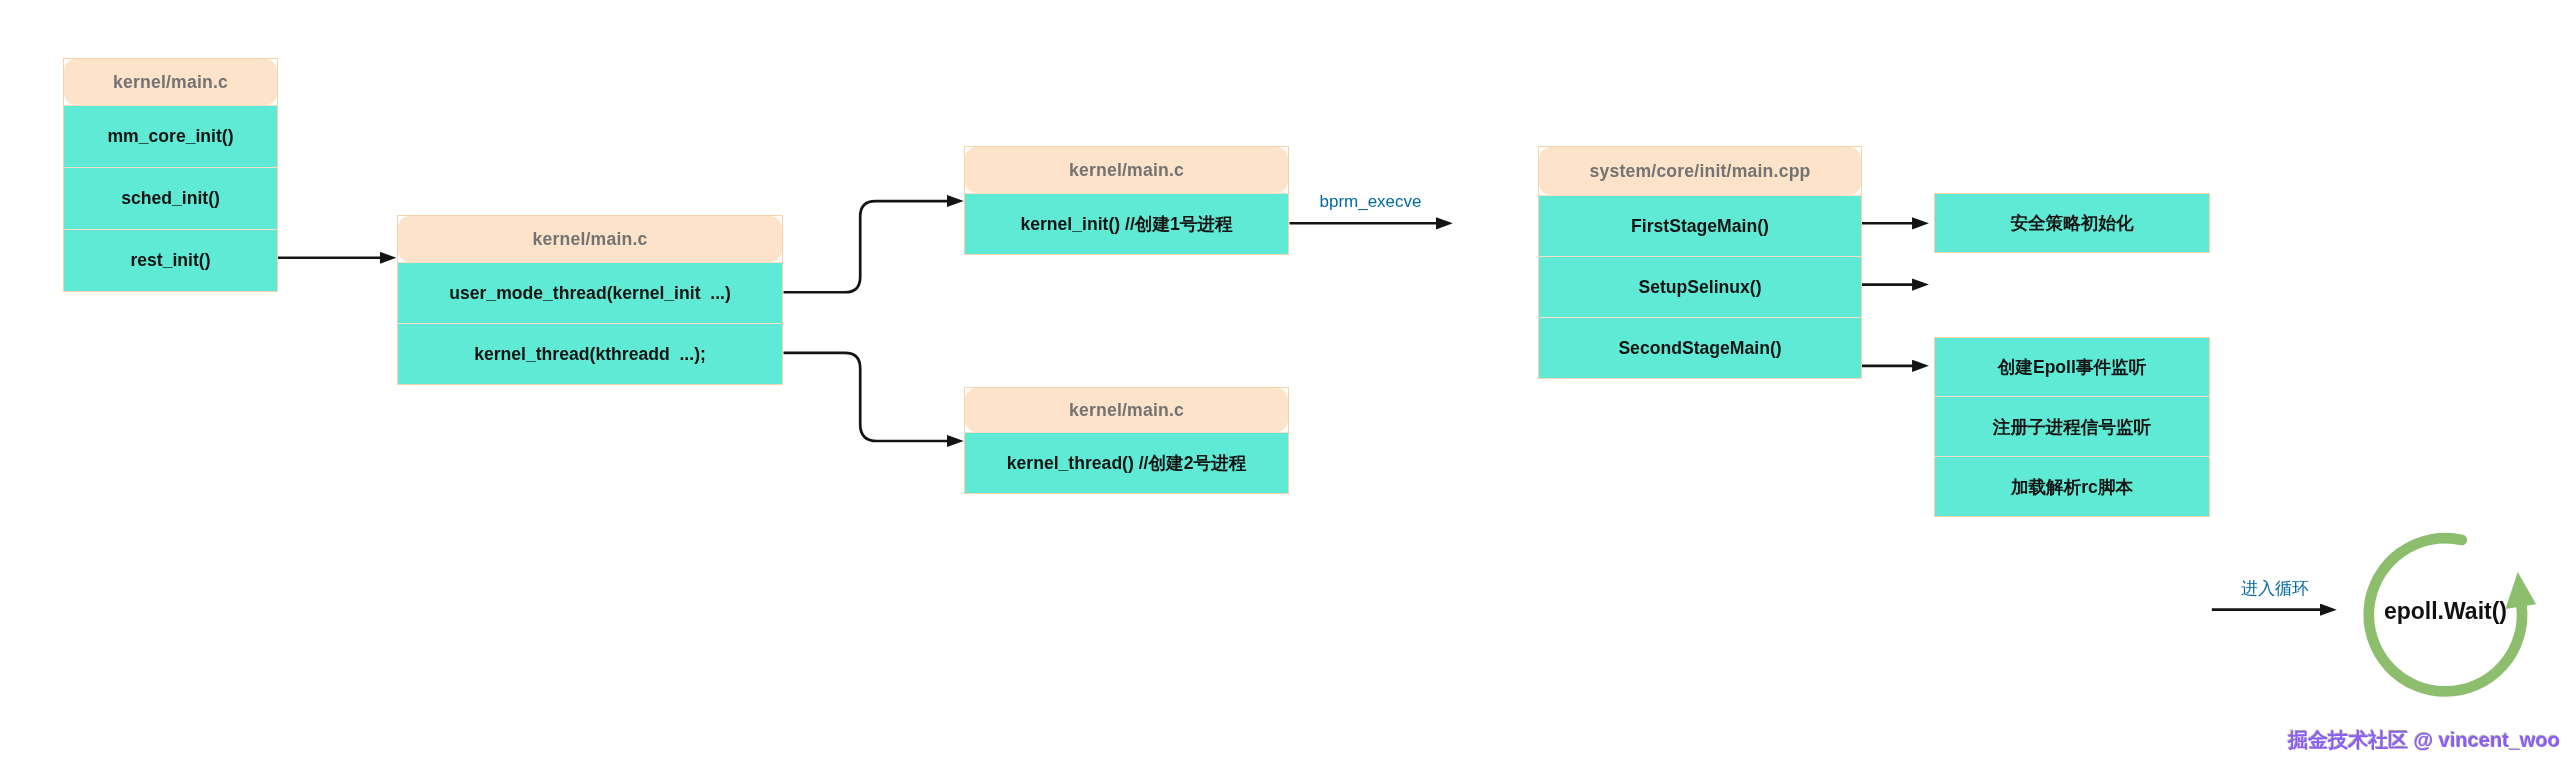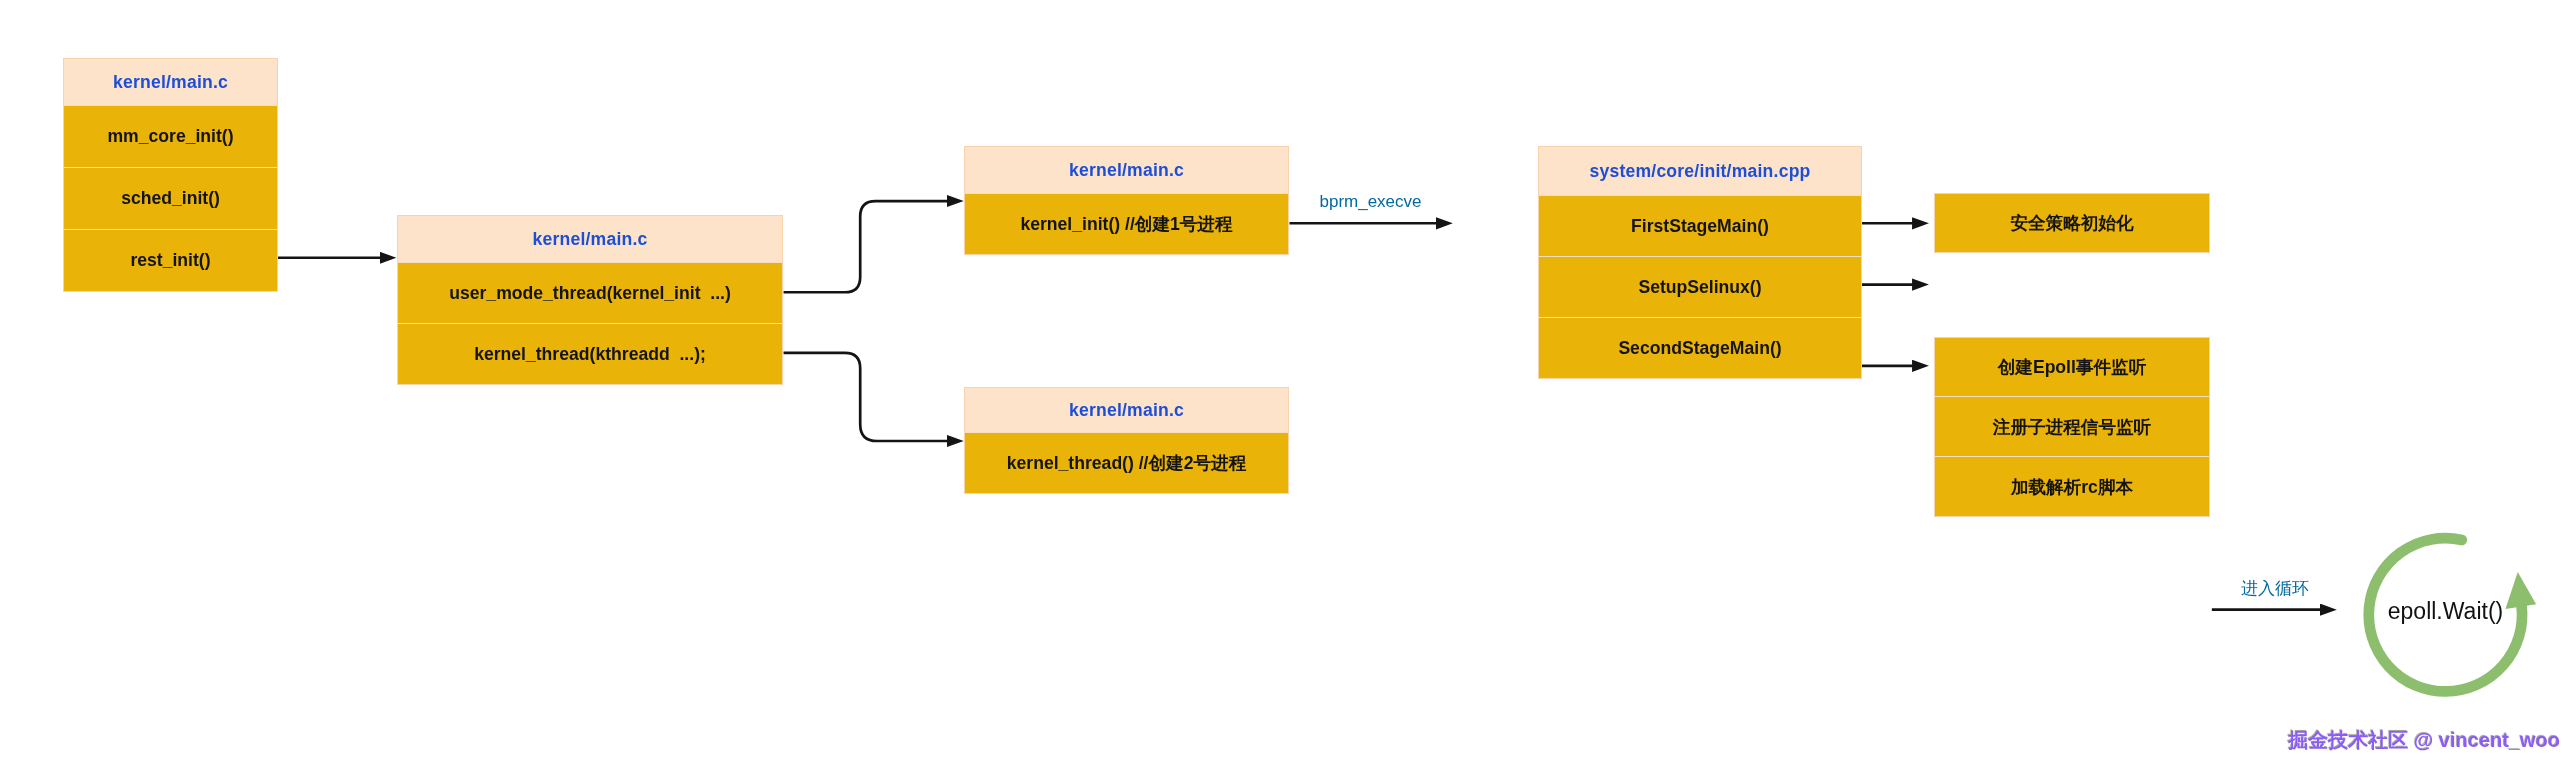--- a/index.html
+++ b/index.html
@@ -17,43 +17,44 @@
   .node{
     position:absolute;
     box-sizing:border-box;
     background:#fffdfb;
     border:1.5px solid #f6d3ab;
   }
   .hdr{
     box-sizing:border-box;
     display:flex;align-items:center;justify-content:center;
     background:#fce3c9;
-    font-weight:bold;font-size:17.6px;color:#1d4ed8;
+    font-weight:bold;font-size:17.6px;color:#737373;
     letter-spacing:0.2px;
+    border-radius:12px;
   }
   .row{
     box-sizing:border-box;
     display:flex;align-items:center;justify-content:center;
     border-top:1.5px solid #f8dfc3;
     font-weight:bold;font-size:17.6px;color:#141414;
     white-space:pre;
-    background:#eab308;
+    background:#5eead4;
   }
   .node > .row:first-child{border-top:none;}
   .edge-label{
     position:absolute;
     font-size:17px;color:#0369a1;
     text-align:center;
     white-space:pre;
   }
   .loop-label{
     position:absolute;
     left:2369px;top:598px;width:153px;
     text-align:center;
-    font-weight:normal;font-size:23px;color:#111111;
+    font-weight:bold;font-size:23px;color:#111111;
   }
   .watermark{
     position:absolute;
     left:2269px;top:727px;width:291px;
     text-align:right;
     font-size:20px;font-weight:bold;
     color:#8b5cf6;
     text-shadow:0.8px 0.8px 0 #ffffff,-0.8px -0.8px 0.8px #9e9e9e;
   }
 </style>

